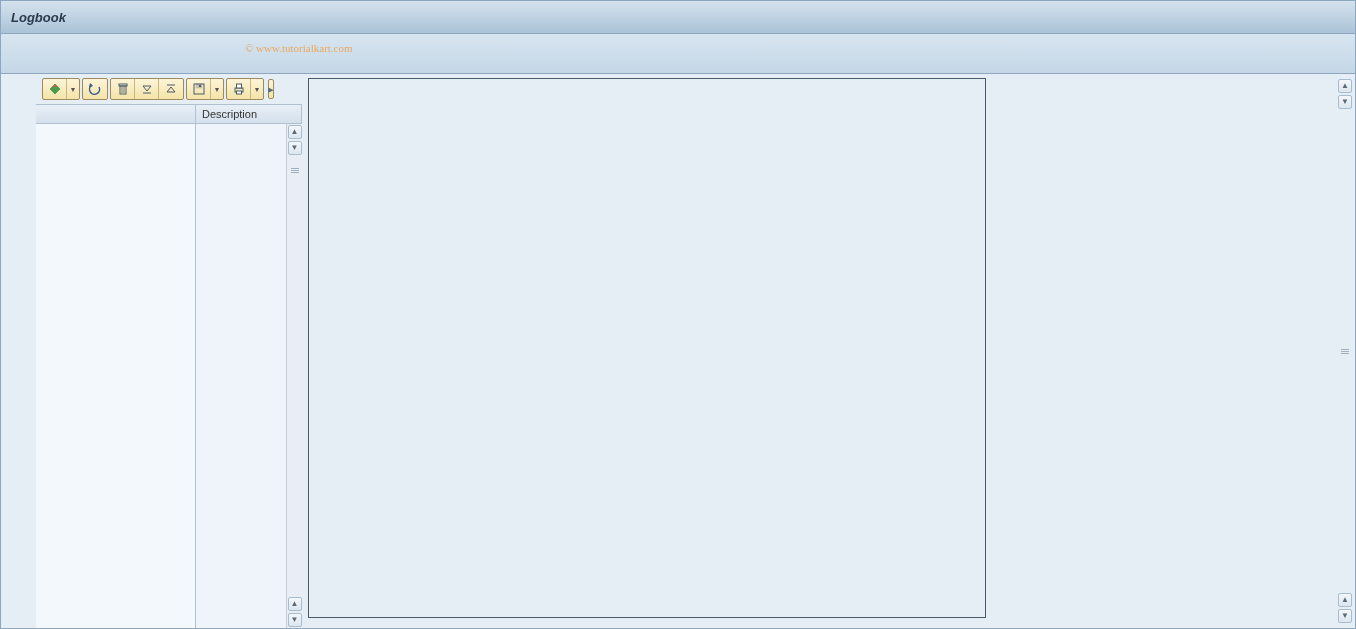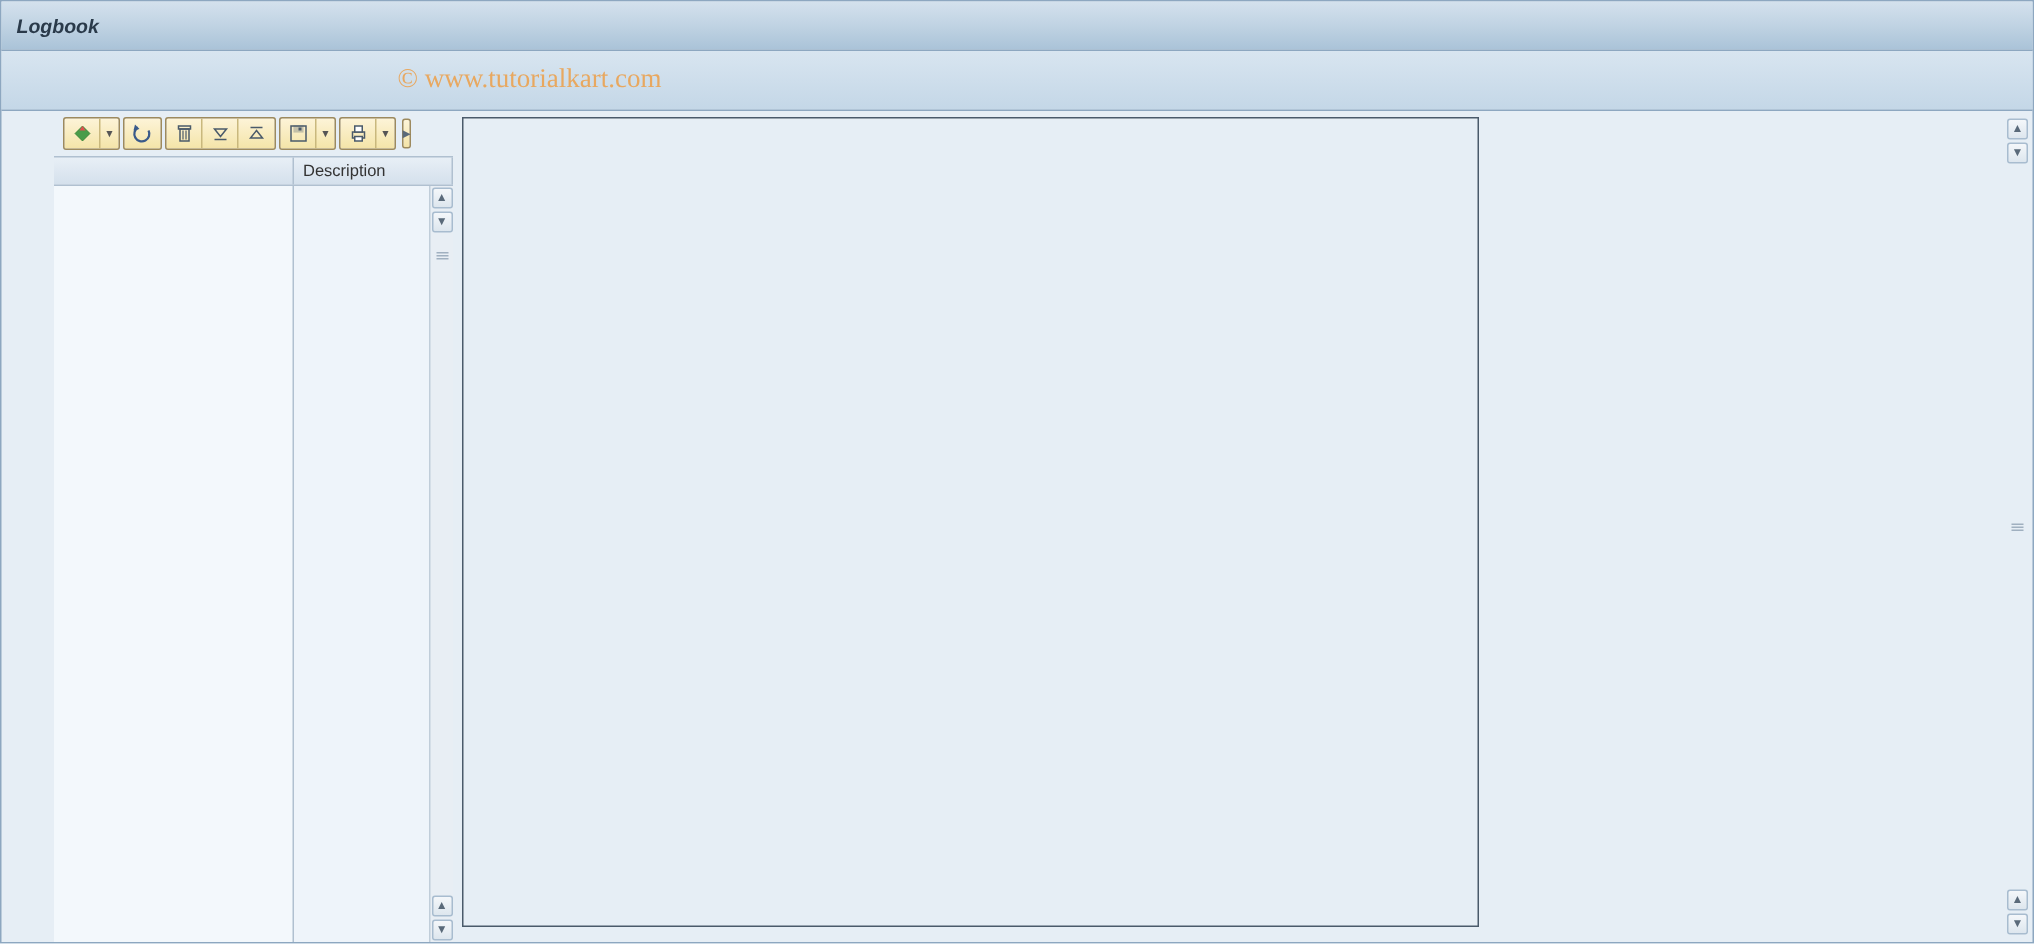--- a/index.html
+++ b/index.html
@@ -40,23 +40,23 @@
     }
     .menu-bar {
       background: linear-gradient(to bottom, #d8e5f0 0%, #c4d7e7 100%);
       border-bottom: 1px solid #8da7c0;
       height: 40px;
       position: relative;
     }
     .watermark {
       position: absolute;
       top: 8px;
-      left: 264px;
+      left: 244px;
       color: #e8a860;
-      font-size: 18px;
+      font-size: 11px;
       font-family: Georgia, serif;
       pointer-events: none;
     }
     .main-content {
       flex: 1;
       display: flex;
       flex-direction: row;
       position: relative;
     }
     .left-panel {

